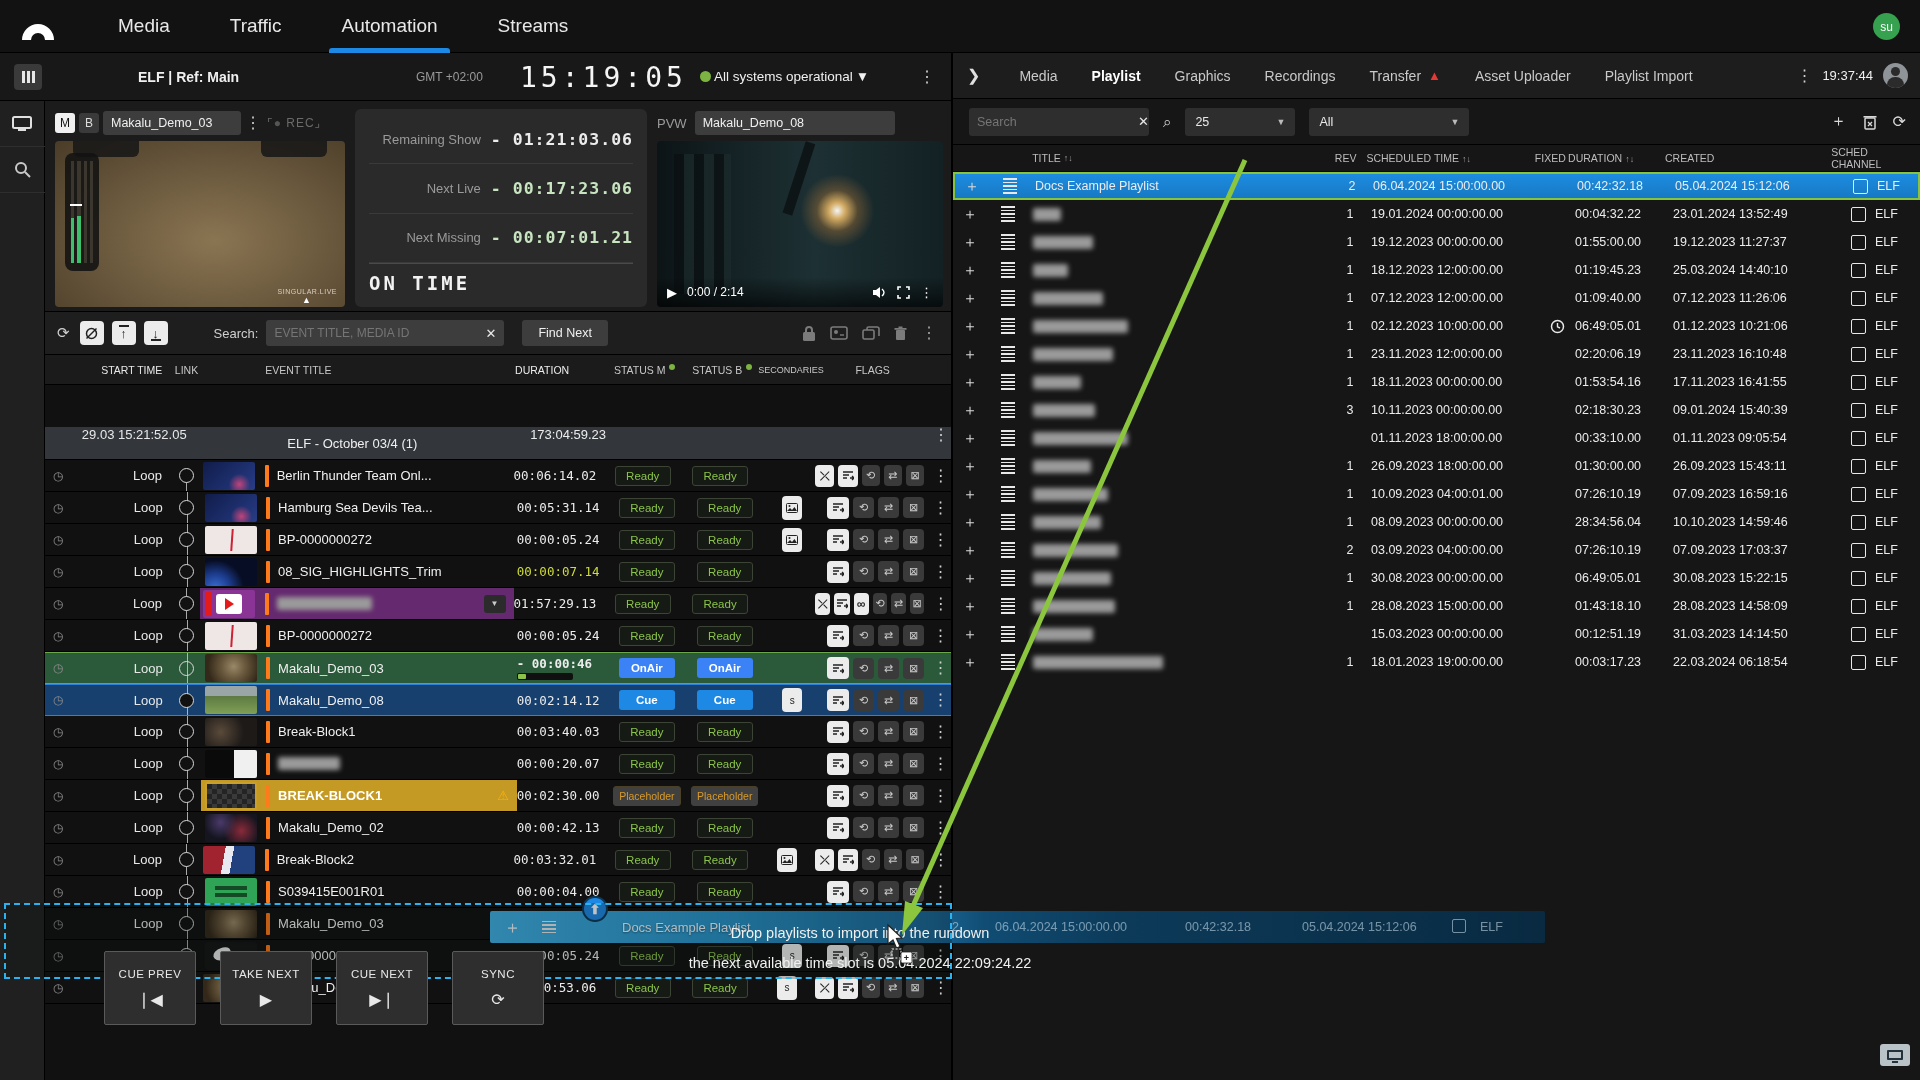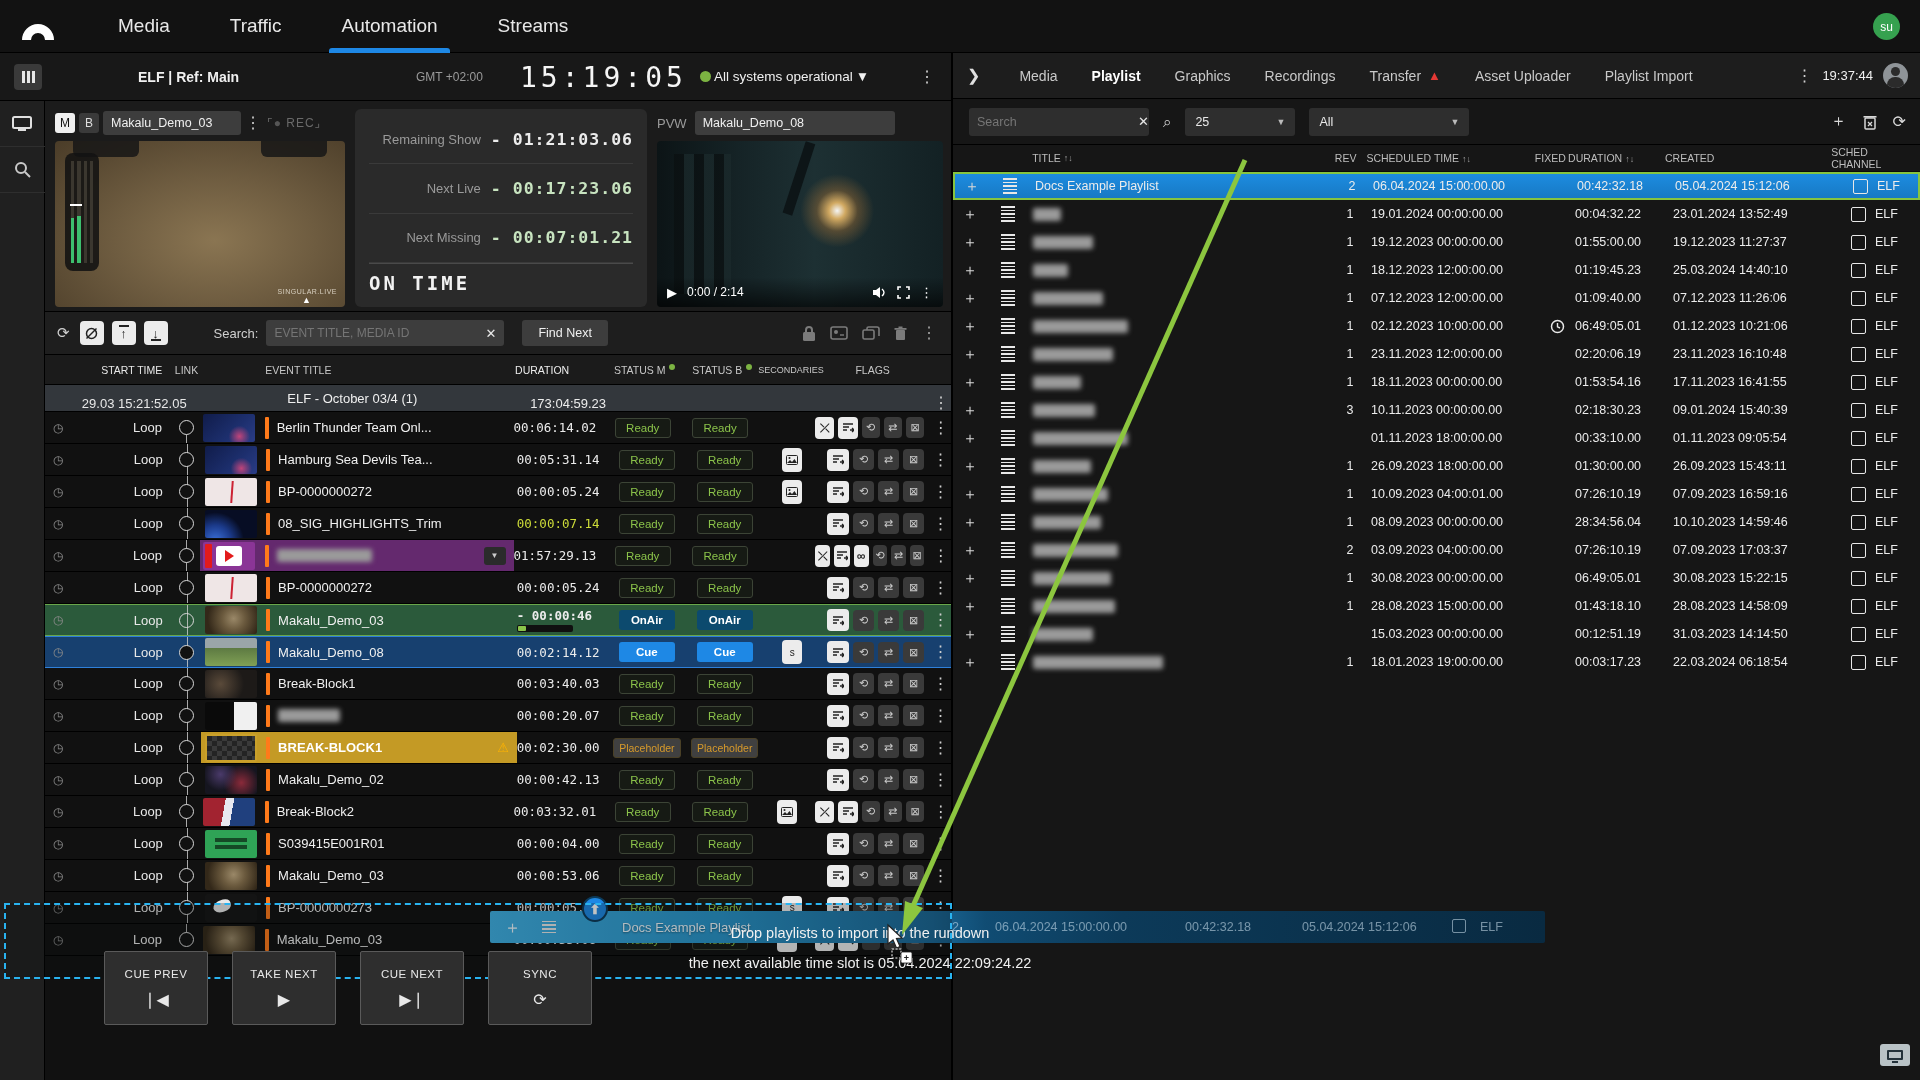--- a/index.html
+++ b/index.html
@@ -113,21 +113,21 @@
   .t-text { white-space:nowrap; overflow:hidden; text-overflow:ellipsis; color:#f0f0f0; }
   .c-dur { width:96px; text-align:left; color:#ececec; display:flex; flex-direction:column; justify-content:center; }
   .c-st { width:82px; display:flex; justify-content:center; }
   .c-sec { width:60px; display:flex; justify-content:center; gap:4px; }
   .c-flags { width:115px; display:flex; align-items:center; justify-content:flex-end; gap:4px; padding-right:6px; }
   .c-keb { width:22px; display:flex; justify-content:center; }
   .hd-dot { width:6px; height:6px; border-radius:50%; background:#7cb342; display:inline-block; margin-left:4px; }
 
   .badge { font-size:11.5px; border-radius:3px; padding:3px 10px; min-width:56px; text-align:center; }
   .st-ready { color:#8bc34a; background:#161a14; border:1px solid #3c4436; }
-  .st-onair { color:#fff; background:#0c4a6e; font-weight:bold; padding:4px 12px; }
+  .st-onair { color:#fff; background:#3b82f6; font-weight:bold; padding:4px 12px; }
   .st-cue { color:#fff; background:#1e88e5; font-weight:bold; padding:4px 14px; }
   .st-ph { color:#d79a2b; background:#404040; border:1px solid #4a4026; font-size:10.5px; padding:3px 5px; }
 
   .fl-w { width:22px; height:22px; background:#ececec; border-radius:4px; color:#222; display:flex; align-items:center; justify-content:center; font-size:12px; cursor:pointer; font-weight:bold; }
   .fl-d { width:21px; height:21px; background:#3a3a3a; border-radius:4px; color:#c9c9c9; display:flex; align-items:center; justify-content:center; font-size:11px; cursor:pointer; }
   .secbadge { width:20px; height:24px; background:#ececec; border-radius:4px; color:#222; display:flex; align-items:center; justify-content:center; font-size:10px; cursor:pointer; }
 
   
   .rd-row.onair { background:#2b5a3b; border-top:1px solid #69a74b; border-bottom:1px solid #69a74b; }
   .rd-row.onair .linkdot, .rd-row.onair .c-clock { background:transparent; }
@@ -136,26 +136,26 @@
   .cell-gold { background:#c49a25; }
   .cell-gold .t-text { color:#fff; font-weight:bold; }
   .warn-tri { color:#ffb300; font-size:13px; margin-left:auto; margin-right:8px; }
   .dd-btn { margin-left:auto; margin-right:8px; width:22px; height:18px; background:#2b2b2b; border-radius:3px; color:#ccc; font-size:8px; display:flex; align-items:center; justify-content:center; cursor:pointer; }
   .blurblock { height:13px; border-radius:2px; background:#9a9a9a; filter:blur(2.5px); }
   .progressbar { width:56px; height:7px; background:#101010; border-radius:2px; margin-top:2px; position:relative; }
   .progressbar .pfill { position:absolute; left:1px; top:1px; bottom:1px; width:14%; background:#8bc34a; border-radius:1px; }
   .dur-yellow { color:#cddc39; }
   .dur-onair { font-weight:bold; }
 
-  .grp-row { display:flex; height:27px; align-items:flex-end; background:#33373c; border-bottom:1px solid #000; font-size:13px; color:#f2f2f2; }
+  .grp-row { display:flex; height:33px; align-items:flex-start; background:#33373c; border-bottom:1px solid #000; font-size:13px; color:#f2f2f2;margin-top:42px; }
 
   
   .dropzone { position:absolute; left:4px; top:903px; width:948px; height:76px; border:2px dashed #29b3f0; z-index:41; pointer-events:none; background:rgba(8,10,12,.25); }
   .transport { position:absolute; left:104px; top:951px; display:flex; gap:24px; z-index:42; }
-  .tr-btn { width:104px; height:74px; background:#2e2e2e; border:1px solid #5a5a5a; border-radius:2px; color:#e8e8e8;
+  .tr-btn { width:92px; height:74px; background:#2e2e2e; border:1px solid #5a5a5a; border-radius:2px; color:#e8e8e8;
     display:flex; flex-direction:column; align-items:center; justify-content:center; gap:10px; cursor:pointer; }
   .tr-btn .lbl { font-size:11.5px; letter-spacing:.5px; }
   .tr-btn .ico { font-size:16px; }
   .drop-texts { position:absolute; left:560px; top:925px; width:600px; text-align:center; z-index:42; color:#f0f0f0; }
   .drop-texts .l1 { font-size:14.5px; margin-bottom:14px; }
   .drop-texts .l2 { font-size:14.5px; }
 
   
   .ghostbar { position:absolute; left:490px; top:911px; width:1055px; height:32px; z-index:39; border-radius:2px;
     background:linear-gradient(90deg, #3fb0e4 0%, #2893c8 22%, #1a6694 42%, #104c73 47%, #0c3a59 60%, #092a41 100%);

